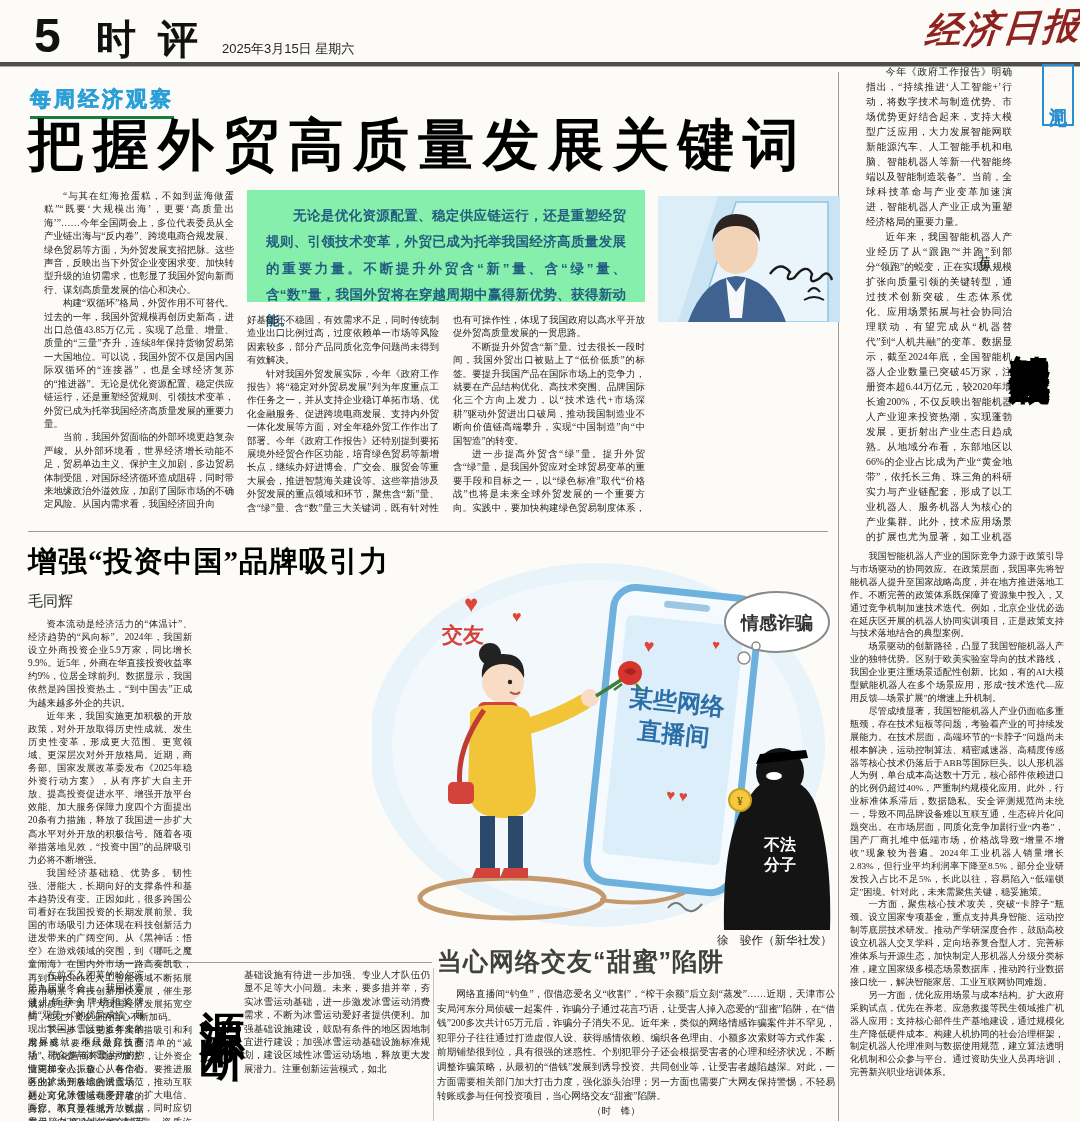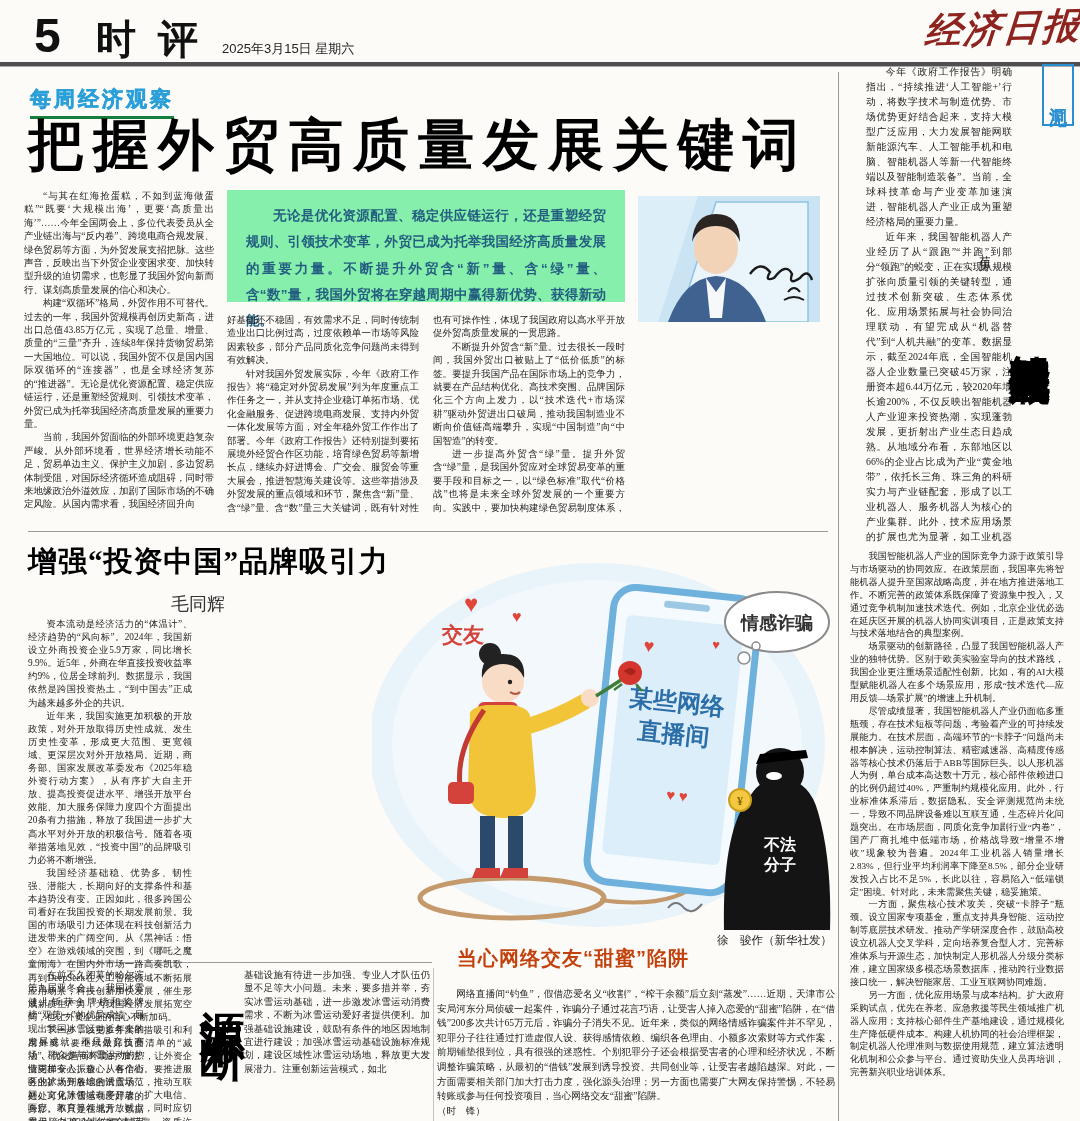--- a/index.html
+++ b/index.html
@@ -19,47 +19,47 @@
   .hdiv1{left:28px;top:531px;width:800px;height:1px;background:#9a9a9a;}
   .hdiv2{left:28px;top:962px;width:404px;height:1px;background:#9a9a9a;}
   .vdiv-small{left:433px;top:968px;width:1px;height:153px;background:#c4c4c4;}
   
   .kicker{left:30px;top:85px;font-family:"Liberation Sans",sans-serif;font-weight:900;
           font-size:21px;color:#2a9fd8;letter-spacing:3px;border-bottom:3px solid #15803d;
           padding-bottom:3px;-webkit-text-stroke:.6px #2a9fd8;}
   .lead-headline{left:28px;top:108px;width:800px;text-align:left;
           font-family:"Liberation Sans","DejaVu Sans",sans-serif;font-weight:900;
           font-size:56px;letter-spacing:9px;color:#000;white-space:nowrap;}
-  .lead-body{left:24px;top:190px;width:800px;height:338px;display:flex;gap:13px;overflow:hidden;}
+  .lead-body{left:44px;top:190px;width:800px;height:338px;display:flex;gap:13px;overflow:hidden;}
   .lead-c1{width:190px;}
   .lead-mid{width:398px;}
   .lead-c4{width:182px;display:flex;}
   .bluebox{background:#86efac;padding:13px 19px;height:86px;margin-bottom:12px;
            font-weight:bold;font-size:13.5px;line-height:1.95;color:#235e80;
            font-family:"Liberation Sans",sans-serif;text-align:justify;}
   .bluebox p{margin:0;text-indent:2em;}
   .midcols{column-count:2;column-gap:14px;height:216px;overflow:hidden;}
   .t{font-size:9.5px;line-height:13.4px;text-align:justify;overflow:hidden;}
   .t p{margin:0;text-indent:2em;}
   .t p.noind{text-indent:0;}
   .photo{margin-top:6px;width:100%;height:126px;flex:none;}
   
   .inv-headline{left:28px;top:542px;width:340px;text-align:center;font-weight:900;
           font-size:29px;letter-spacing:1px;color:#000;white-space:nowrap;}
-  .inv-byline{left:28px;top:592px;width:340px;text-align:center;font-size:18px;color:#333;}
+  .inv-byline{left:28px;top:592px;width:340px;font-size:15px;color:#333;}
   .inv-body{left:28px;top:618px;width:340px;height:340px;column-count:2;column-gap:12px;}
   .inv-body .t{font-size:9.3px;line-height:13.1px;}
   
   .cartoon{left:372px;top:550px;width:462px;height:380px;}
   .cartoon-caption{left:620px;top:933px;width:212px;text-align:right;font-size:11.5px;color:#222;}
-  .sweet-headline{left:457px;top:945px;font-family:"Liberation Sans",sans-serif;
-          font-weight:900;font-size:20px;color:#c2410c;letter-spacing:1px;}
+  .sweet-headline{left:437px;top:945px;font-family:"Liberation Sans",sans-serif;
+          font-weight:900;font-size:25px;color:#404040;letter-spacing:1px;}
   .sweet-body{left:437px;top:987px;width:398px;height:134px;}
   .sweet-body .t{font-size:9.6px;line-height:14.6px;}
-  .sign{display:block;text-align:left;padding-right:40px;text-indent:0;}
+  .sign{display:block;text-align:center;padding-right:40px;text-indent:0;}
   
   .snow-c1{left:28px;top:969px;width:116px;height:152px;}
   .snow-head{left:150px;top:976px;width:96px;height:145px;writing-mode:vertical-rl;
           font-weight:900;font-size:45px;line-height:48px;letter-spacing:8px;color:#000;overflow:hidden;}
   .snow-c2{left:244px;top:969px;width:186px;height:152px;}
   
   .robot-top{left:850px;top:64px;width:146px;height:480px;}
   .robot-top.t{font-size:9.8px;line-height:15px;margin-left:16px;}
   .robot-bottom{left:850px;top:550px;width:214px;height:571px;}
   .robot-bottom.t{font-size:9.2px;line-height:12.9px;}

